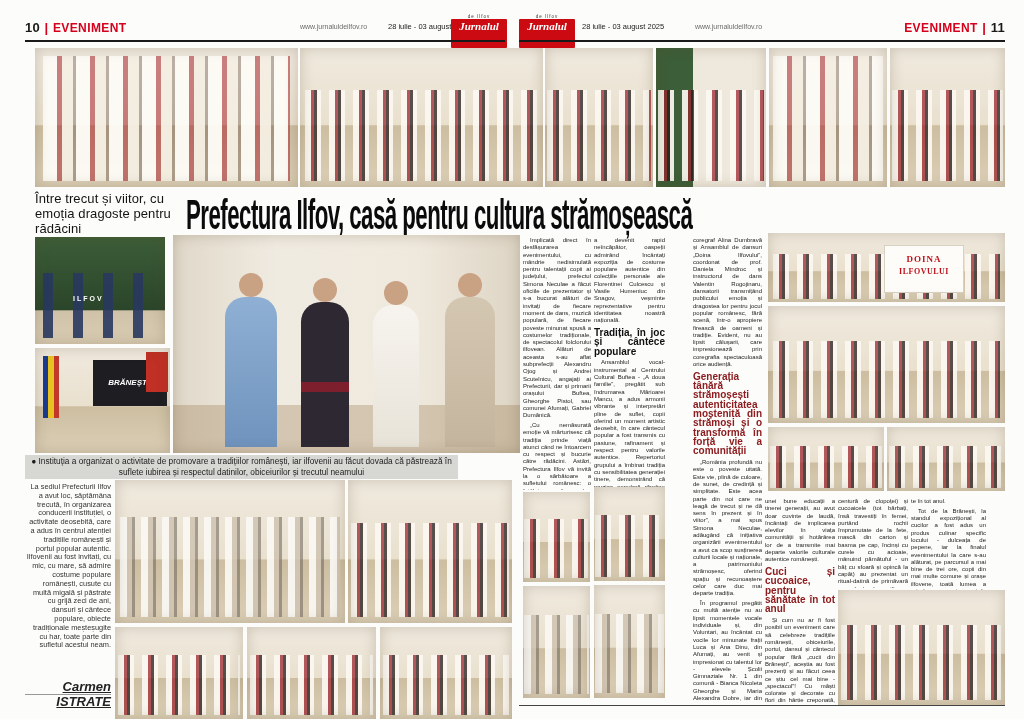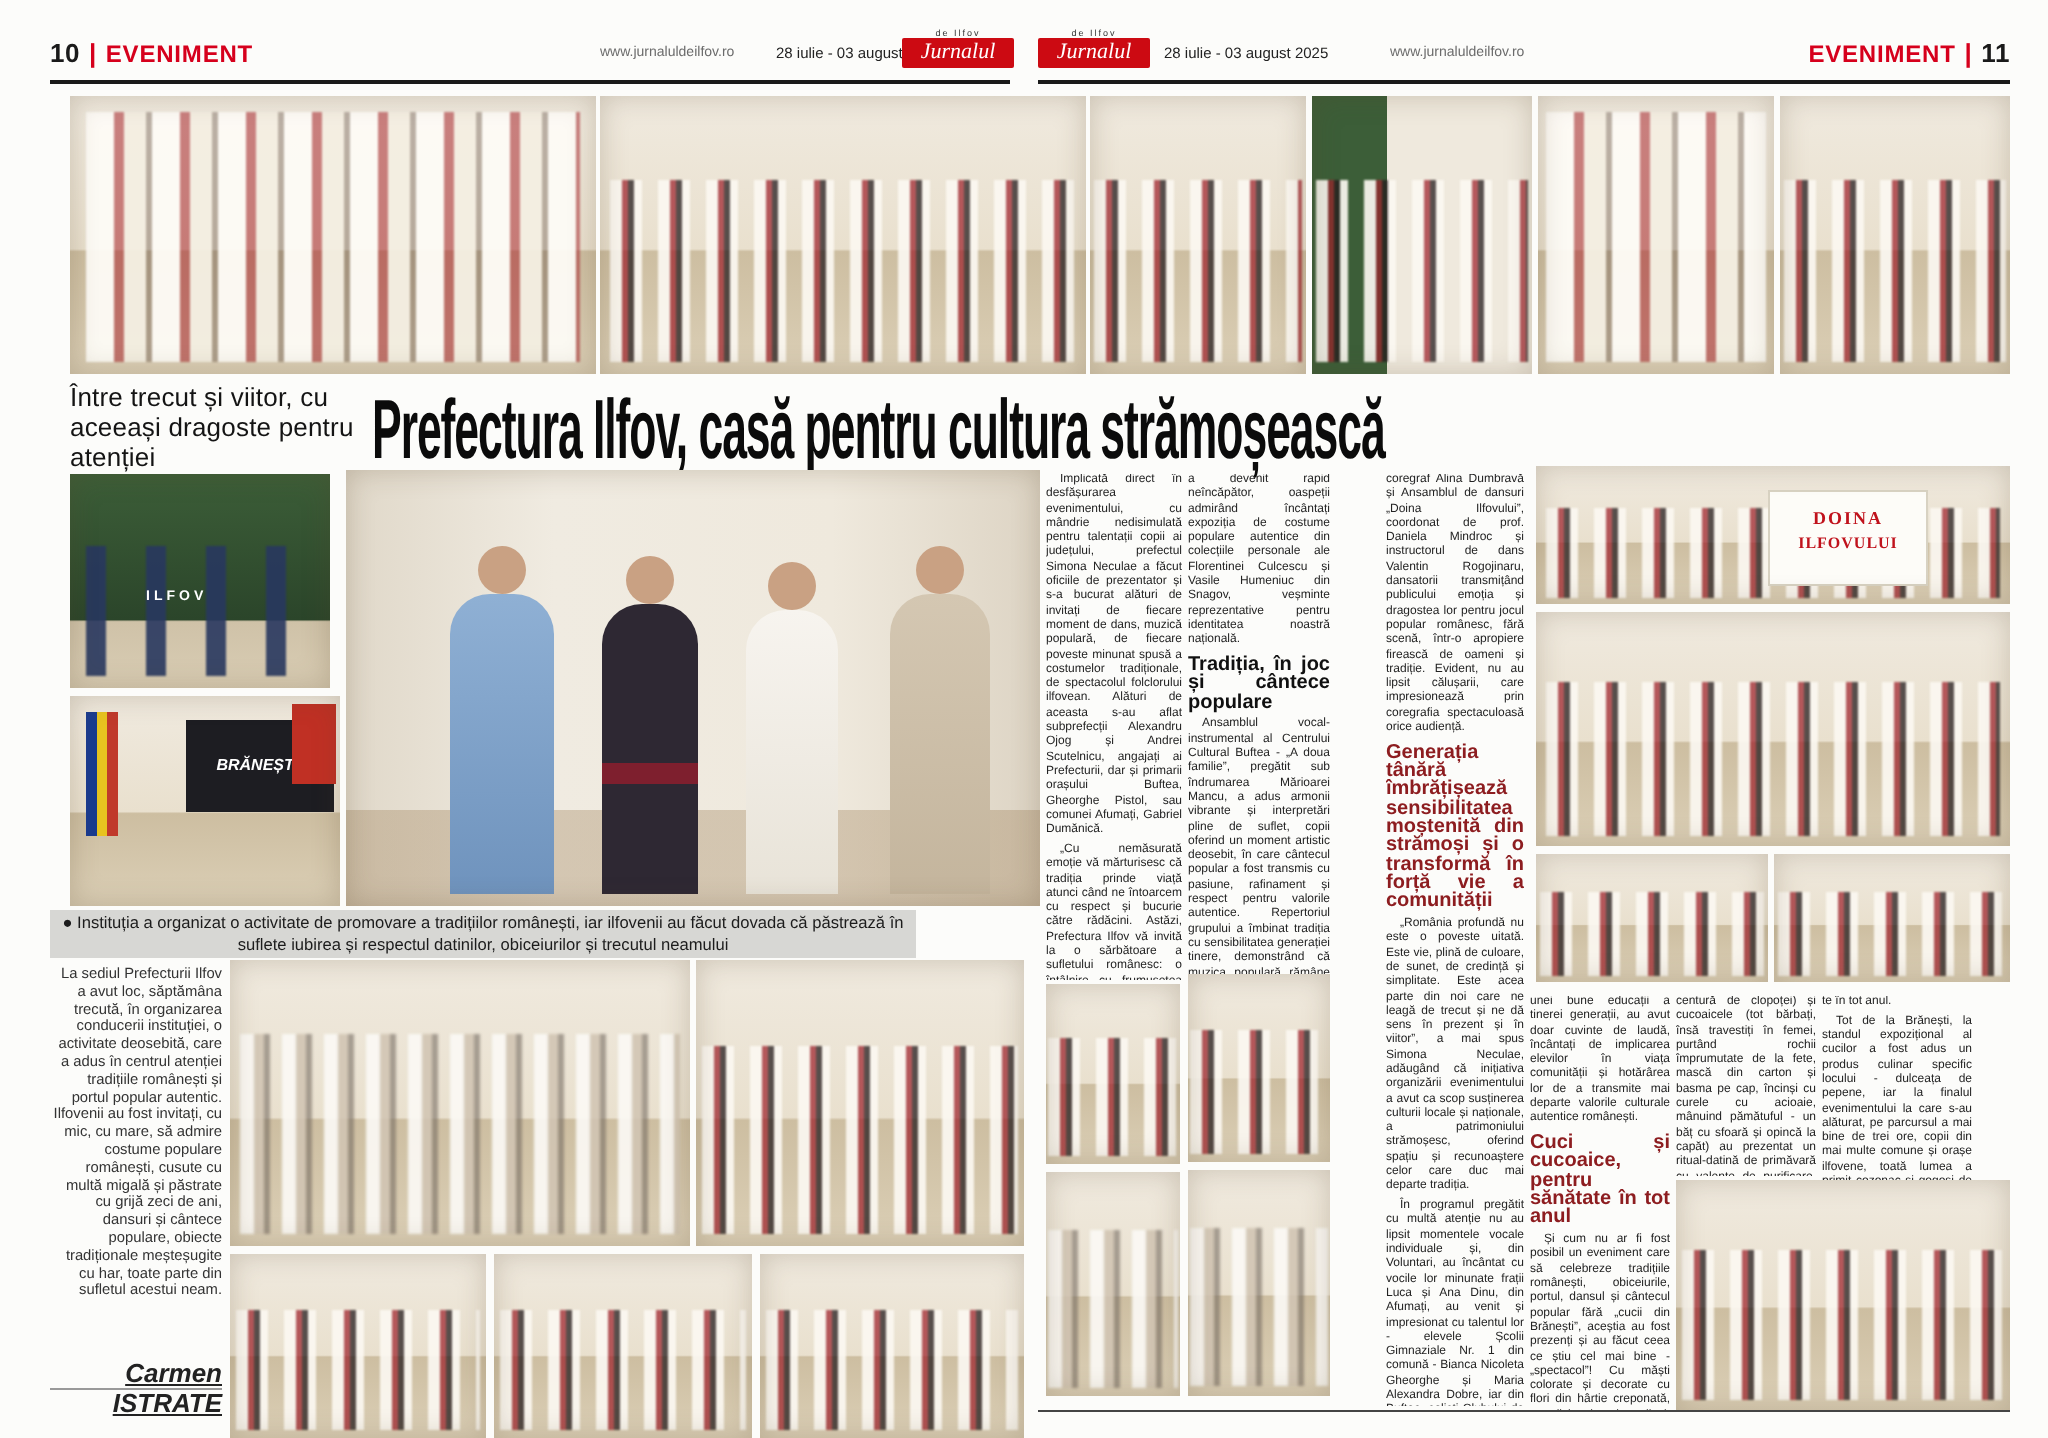--- a/index.html
+++ b/index.html
@@ -9,21 +9,21 @@
   .red{color:#d6001c;}
   
   .hdr-num{font-size:13px;font-weight:700;letter-spacing:.3px;}
   .hdr-sec{font-size:12px;font-weight:700;letter-spacing:.4px;color:#d6001c;}
   .hdr-site{font-size:7px;color:#6b6b6b;}
   .hdr-date{font-size:7.5px;color:#222;}
   .rule{position:absolute;background:#1a1a1a;}
   .logo{position:absolute;width:56px;}
   .logo-top{font-size:4.5px;color:#333;text-align:center;letter-spacing:1px;line-height:5px;}
   .logo-box{background:#cc0a12;color:#fff;text-align:center;font-family:"Liberation Serif",serif;
-            font-style:italic;font-weight:400;font-size:11px;line-height:15px;height:15px;border-radius:1px;}
+            font-style:italic;font-weight:700;font-size:11px;line-height:15px;height:29px;border-radius:1px;}
   
   #kicker{font-size:13px;line-height:1.14;color:#141414;letter-spacing:.1px;}
   #headline{font-weight:700;font-size:42px;letter-spacing:-1px;white-space:nowrap;
             transform:scaleX(.53);transform-origin:0 0;color:#0b0b0b;}
   #standfirst{background:#d7d7d4;text-align:center;font-size:8.3px;line-height:11px;color:#1c1c1c;padding-top:1px;}
   
   #lede{font-size:7.4px;line-height:8.8px;color:#333;text-align:right;}
   #byline{font-size:13px;font-weight:700;font-style:italic;text-align:right;text-decoration:underline;margin-top:3px;color:#222;}
   
   .col{position:absolute;font-size:6px;line-height:7.3px;color:#232323;text-align:justify;overflow:hidden;}
@@ -88,21 +88,21 @@
   </div>
   <div class="rule" style="left:519px;top:40px;width:486px;height:2px;"></div>
 
   <div class="ph textiles" style="left:35px;top:48px;width:263px;height:139px;"></div>
   <div class="ph figs" style="left:300px;top:48px;width:243px;height:139px;"></div>
   <div class="ph figs" style="left:545px;top:48px;width:108px;height:139px;"></div>
   <div class="ph figs" style="left:656px;top:48px;width:110px;height:139px;background:linear-gradient(90deg,#3c5e38 0 34%,#efe9dd 34%),linear-gradient(180deg,#efe9dd 0 58%,#d4c5a8 58%);"></div>
   <div class="ph textiles" style="left:769px;top:48px;width:118px;height:139px;"></div>
   <div class="ph figs" style="left:890px;top:48px;width:115px;height:139px;"></div>
 
-  <div class="abs" id="kicker" style="left:35px;top:192px;width:158px;">Între trecut și viitor, cu aceeași dragoste pentru atenției</div>
+  <div class="abs" id="kicker" style="left:35px;top:192px;width:158px;">Între trecut și viitor, cu emoția dragoste pentru rădăcini</div>
   <div class="abs" id="headline" style="left:186px;top:191px;">Prefectura Ilfov, casă pentru cultura strămoșească</div>
 
   <div class="ph green suits" style="left:35px;top:237px;width:130px;height:107px;">
     <span class="ovl-ilfov" style="left:38px;top:58px;">ILFOV</span>
   </div>
   <div class="ph" style="left:35px;top:348px;width:135px;height:105px;">
     <span class="flag" style="left:8px;top:8px;width:16px;height:62px;"></span>
     <span class="tv" style="left:58px;top:12px;width:74px;height:46px;font-size:8px;line-height:46px;">BRĂNEȘTI!</span>
     <span class="poster" style="right:2px;top:4px;width:22px;height:40px;"></span>
   </div>
@@ -138,21 +138,21 @@
     <p>„Cu nemăsurată emoție vă mărturisesc că tradiția prinde viață atunci când ne întoarcem cu respect și bucurie către rădăcini. Astăzi, Prefectura Ilfov vă invită la o sărbătoare a sufletului românesc: o întâlnire cu frumusețea portului popular, cu ritmurile jocului tradițional și cu energia vie a obiceiurilor strămoșești”, a spus Simona Neculae. La holul central al instituției</p>
   </div>
   <div class="col" style="left:594px;top:237px;width:71px;height:250px;">
     <p class="cont">a devenit rapid neîncăpător, oaspeții admirând încântați expoziția de costume populare autentice din colecțiile personale ale Florentinei Culcescu și Vasile Humeniuc din Snagov, veșminte reprezentative pentru identitatea noastră națională.</p>
     <h3>Tradiția, în joc și cântece populare</h3>
     <p>Ansamblul vocal-instrumental al Centrului Cultural Buftea - „A doua familie”, pregătit sub îndrumarea Mărioarei Mancu, a adus armonii vibrante și interpretări pline de suflet, copii oferind un moment artistic deosebit, în care cântecul popular a fost transmis cu pasiune, rafinament și respect pentru valorile autentice. Repertoriul grupului a îmbinat tradiția cu sensibilitatea generației tinere, demonstrând că muzica populară rămâne vie, emoționantă și actuală.</p>
 
   </div>
   <div class="col" style="left:693px;top:237px;width:69px;height:466px;">
     <p class="cont">coregraf Alina Dumbravă și Ansamblul de dansuri „Doina Ilfovului”, coordonat de prof. Daniela Mindroc și instructorul de dans Valentin Rogojinaru, dansatorii transmițând publicului emoția și dragostea lor pentru jocul popular românesc, fără scenă, într-o apropiere firească de oameni și tradiție. Evident, nu au lipsit călușarii, care impresionează prin coregrafia spectaculoasă orice audiență.</p>
-    <h3 class="maroon">Generația tânără îmbrățișează sensibilitatea moștenită din strămoși și o transformă în forță vie a comunității</h3>
+    <h3 class="maroon">Generația tânără strămoșești autenticitatea moștenită din strămoși și o transformă în forță vie a comunității</h3>
     <p>„România profundă nu este o poveste uitată. Este vie, plină de culoare, de sunet, de credință și simplitate. Este acea parte din noi care ne leagă de trecut și ne dă sens în prezent și în viitor”, a mai spus Simona Neculae, adăugând că inițiativa organizării evenimentului a avut ca scop susținerea culturii locale și naționale, a patrimoniului strămoșesc, oferind spațiu și recunoaștere celor care duc mai departe tradiția.</p>
     <p>În programul pregătit cu multă atenție nu au lipsit momentele vocale individuale și, din Voluntari, au încântat cu vocile lor minunate frații Luca și Ana Dinu, din Afumați, au venit și impresionat cu talentul lor - elevele Școlii Gimnaziale Nr. 1 din comună - Bianca Nicoleta Gheorghe și Maria Alexandra Dobre, iar din Buftea, soliști Clubului de Muzică - Maia Frecauțan, Maia Silistru și Rareș Matinoara. Despre acești copii minunați, care își demonstrează cu orice prilej pasiunea pentru folclor, primarii Gheorghe Pistol și Gabriel Dumănică, susținători constanți ai</p>
   </div>
 
   <div class="ph figs" style="left:768px;top:233px;width:237px;height:69px;">
     <span class="sign" style="left:116px;top:12px;width:78px;height:46px;">
       <span style="display:block;font-size:9px;line-height:14px;margin-top:6px;letter-spacing:1px;">DOINA</span>
       <span style="display:block;font-size:8px;line-height:12px;letter-spacing:.5px;">ILFOVULUI</span>
     </span>
   </div>

